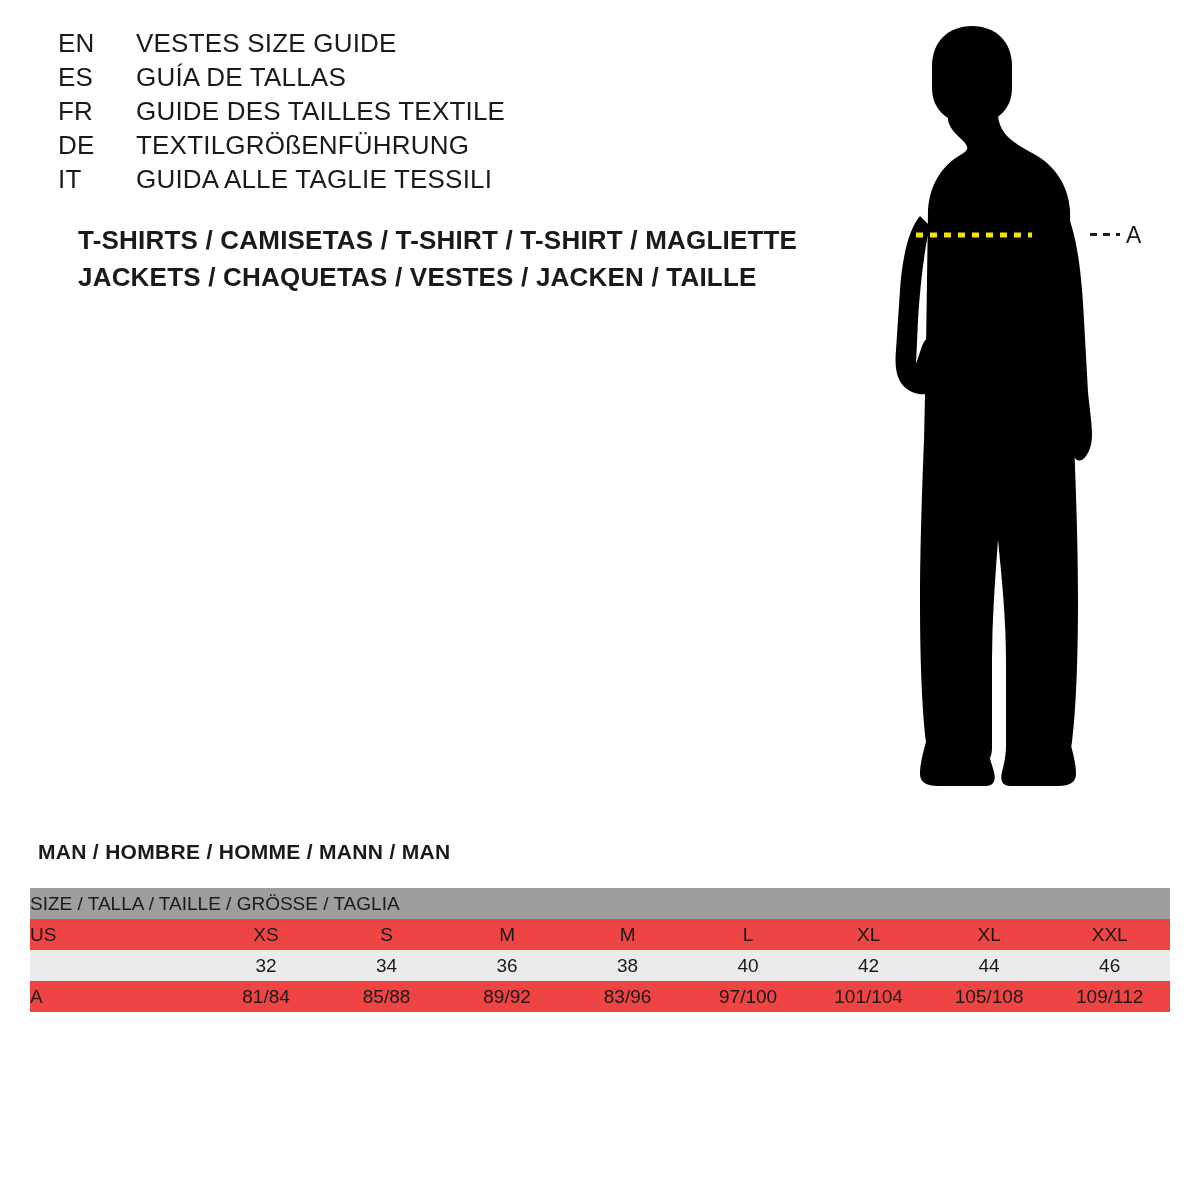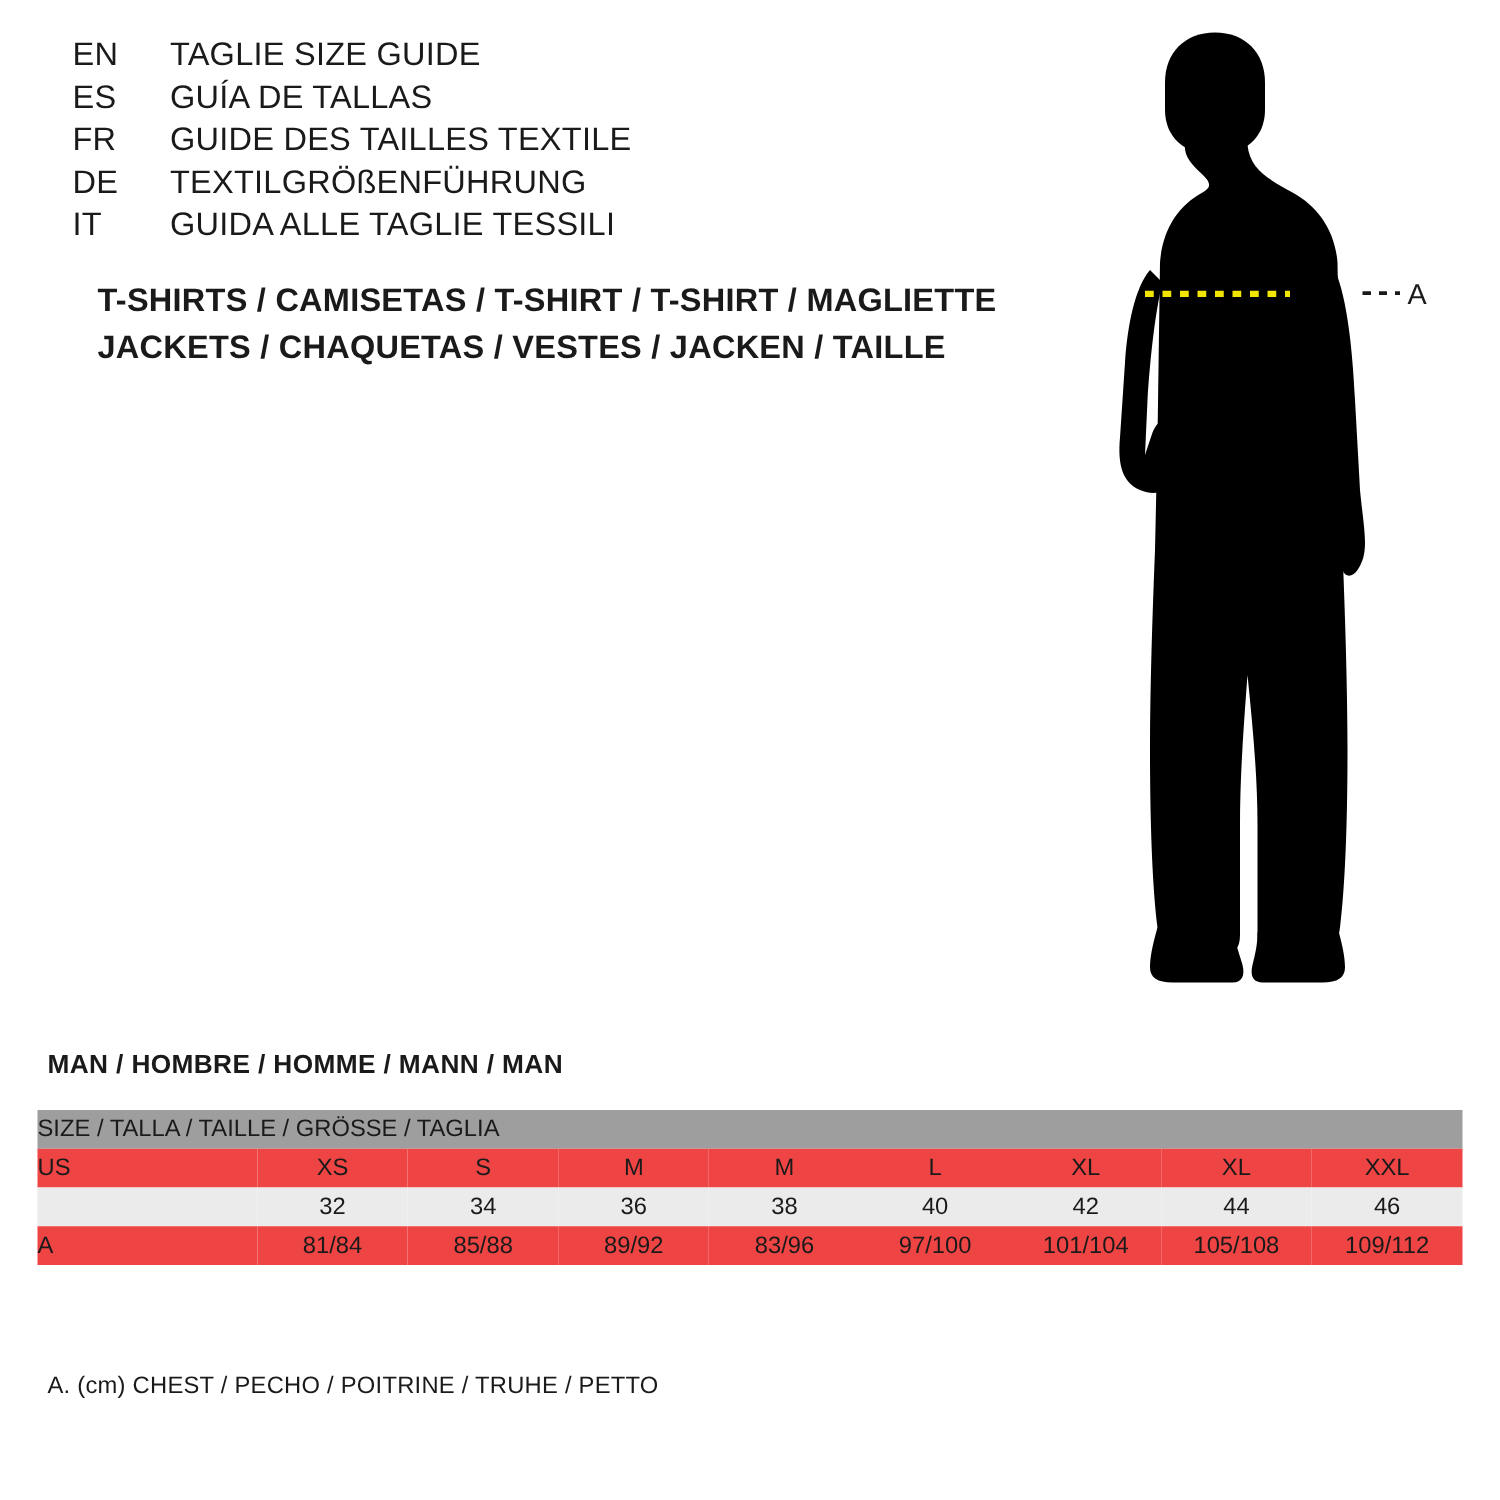--- a/index.html
+++ b/index.html
@@ -145,21 +145,21 @@
   }
 </style>
 </head>
 <body>
 
 <div class="page">
 
   <div class="lang-block">
     <div class="lang-row">
       <span class="lang-code">EN</span>
-      <span class="lang-text">TAGLIE SIZE GUIDE</span>
+      <span class="lang-text">VESTES SIZE GUIDE</span>
     </div>
     <div class="lang-row">
       <span class="lang-code">ES</span>
       <span class="lang-text">GUÍA DE TALLAS</span>
     </div>
     <div class="lang-row">
       <span class="lang-code">FR</span>
       <span class="lang-text">GUIDE DES TAILLES TEXTILE</span>
     </div>
     <div class="lang-row">
@@ -261,15 +261,14 @@
         <td class="cell-val">89/92</td>
         <td class="cell-val">83/96</td>
         <td class="cell-val">97/100</td>
         <td class="cell-val">101/104</td>
         <td class="cell-val">105/108</td>
         <td class="cell-val">109/112</td>
       </tr>
     </tbody>
   </table>
 
-  <div class="footnote">A. (cm) CHEST / PECHO / POITRINE / TRUHE / PETTO</div>
 
 </div>
 
 </body></html>

